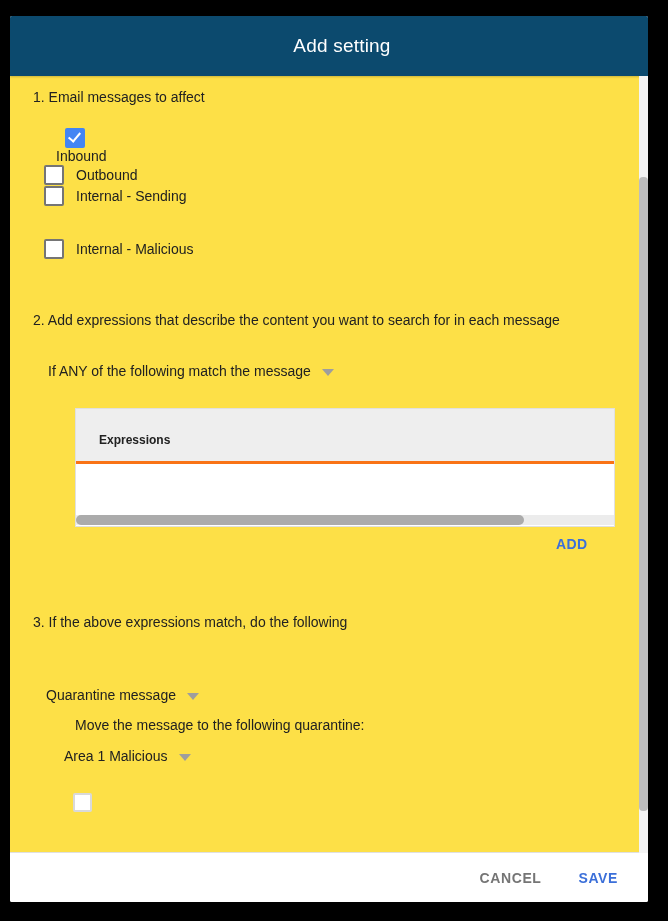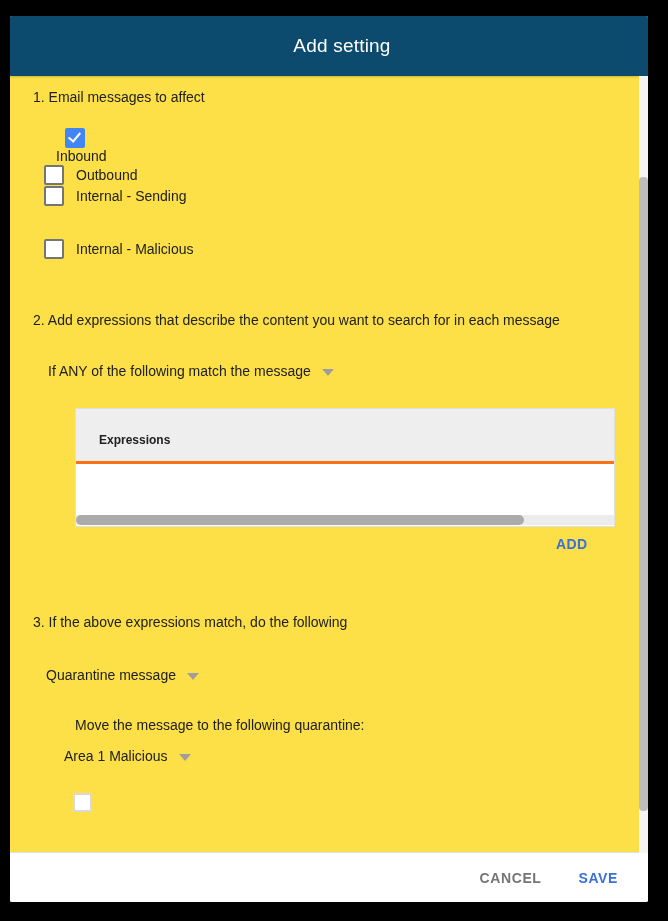--- a/index.html
+++ b/index.html
@@ -38,21 +38,21 @@
   .cb-label{margin-left:12px;font-size:14px;color:#212121;white-space:nowrap;}
 
   .dropdown{position:absolute;display:flex;align-items:center;cursor:pointer;}
   .dropdown .dd-label{font-size:14px;color:#212121;white-space:nowrap;}
   .dd-arrow{
     width:0;height:0;margin-left:11px;margin-top:3px;
     border-left:6px solid transparent;border-right:6px solid transparent;
     border-top:7px solid #9e9e9e;
   }
   #match-select{left:38px;top:287px;text-align:center;}
-  #action-select{left:36px;top:591px;}
+  #action-select{left:36px;top:611px;}
   #quarantine-select{left:54px;top:672px;}
   #move-label{position:absolute;left:65px;top:641px;font-size:14px;color:#212121;}
 
   .expr-table{
     position:absolute;left:65px;top:332px;width:540px;height:119px;
     border:1px solid #e0e0e0;box-sizing:border-box;background:#fff;
   }
   .expr-head{
     height:55px;background:#eeeeee;border-bottom:3px solid #f97316;box-sizing:border-box;
     padding:24px 0 0 23px;font-size:12px;font-weight:bold;color:#212121;

